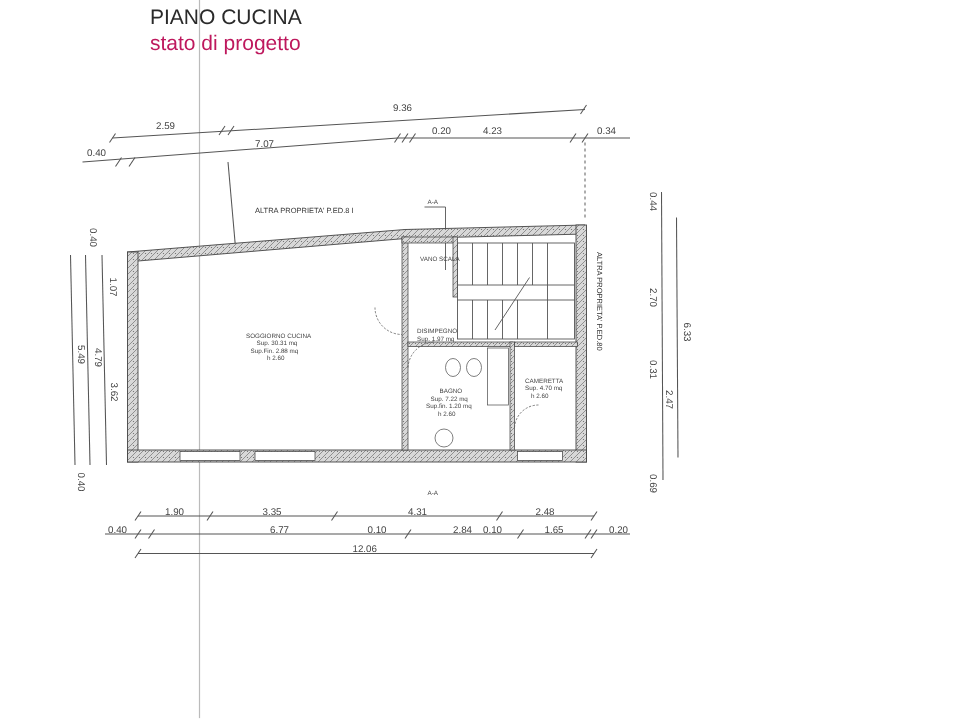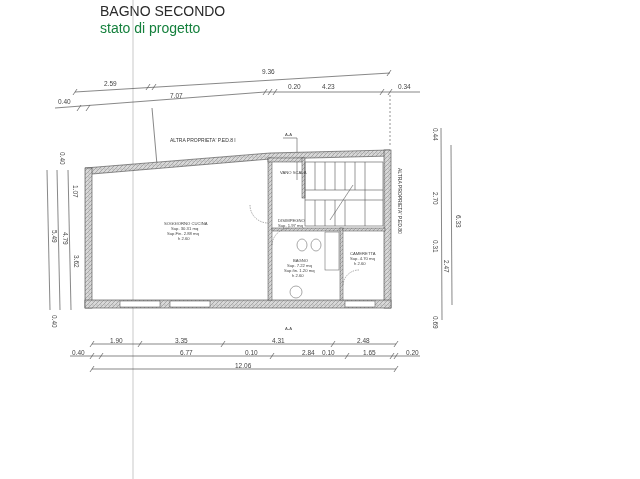--- a/index.html
+++ b/index.html
@@ -1,27 +1,27 @@
 <!DOCTYPE html>
 <html><head>
 <meta charset="utf-8">
 <style>
   html,body{margin:0;padding:0;background:#fff;}
   body{width:640px;height:479px;position:relative;overflow:hidden;font-family:"Liberation Sans",sans-serif;color:#333;}
   .title{position:absolute;left:100px;top:3px;font-size:14px;line-height:17px;color:#2a2a2a;}
-  .subtitle{position:absolute;left:100px;top:20px;font-size:14px;line-height:17px;color:#15803d;}
+  .subtitle{position:absolute;left:100px;top:20px;font-size:14px;line-height:17px;color:#be185d;}
   svg{position:absolute;left:0;top:0;}
   .dim{font-family:"Liberation Sans",sans-serif;font-size:6.5px;fill:#444;}
   .lbl{font-family:"Liberation Sans",sans-serif;font-size:5px;fill:#333;}
   .lblsm{font-family:"Liberation Sans",sans-serif;font-size:4.2px;fill:#444;}
 </style>
 </head>
 <body>
 
-<div class="title">BAGNO SECONDO</div>
+<div class="title">PIANO CUCINA</div>
 <div class="subtitle">stato di progetto</div>
 
 <svg width="640" height="479" viewBox="0 0 640 479">
   <defs>
     <pattern id="hatch" width="4" height="4" patternUnits="userSpaceOnUse">
       <rect width="4" height="4" fill="#d8d8d8"></rect>
       <path d="M0,4 L4,0" stroke="#888" stroke-width="0.6"></path>
       <circle cx="1" cy="1" r="0.4" fill="#666"></circle>
     </pattern>
   </defs>

